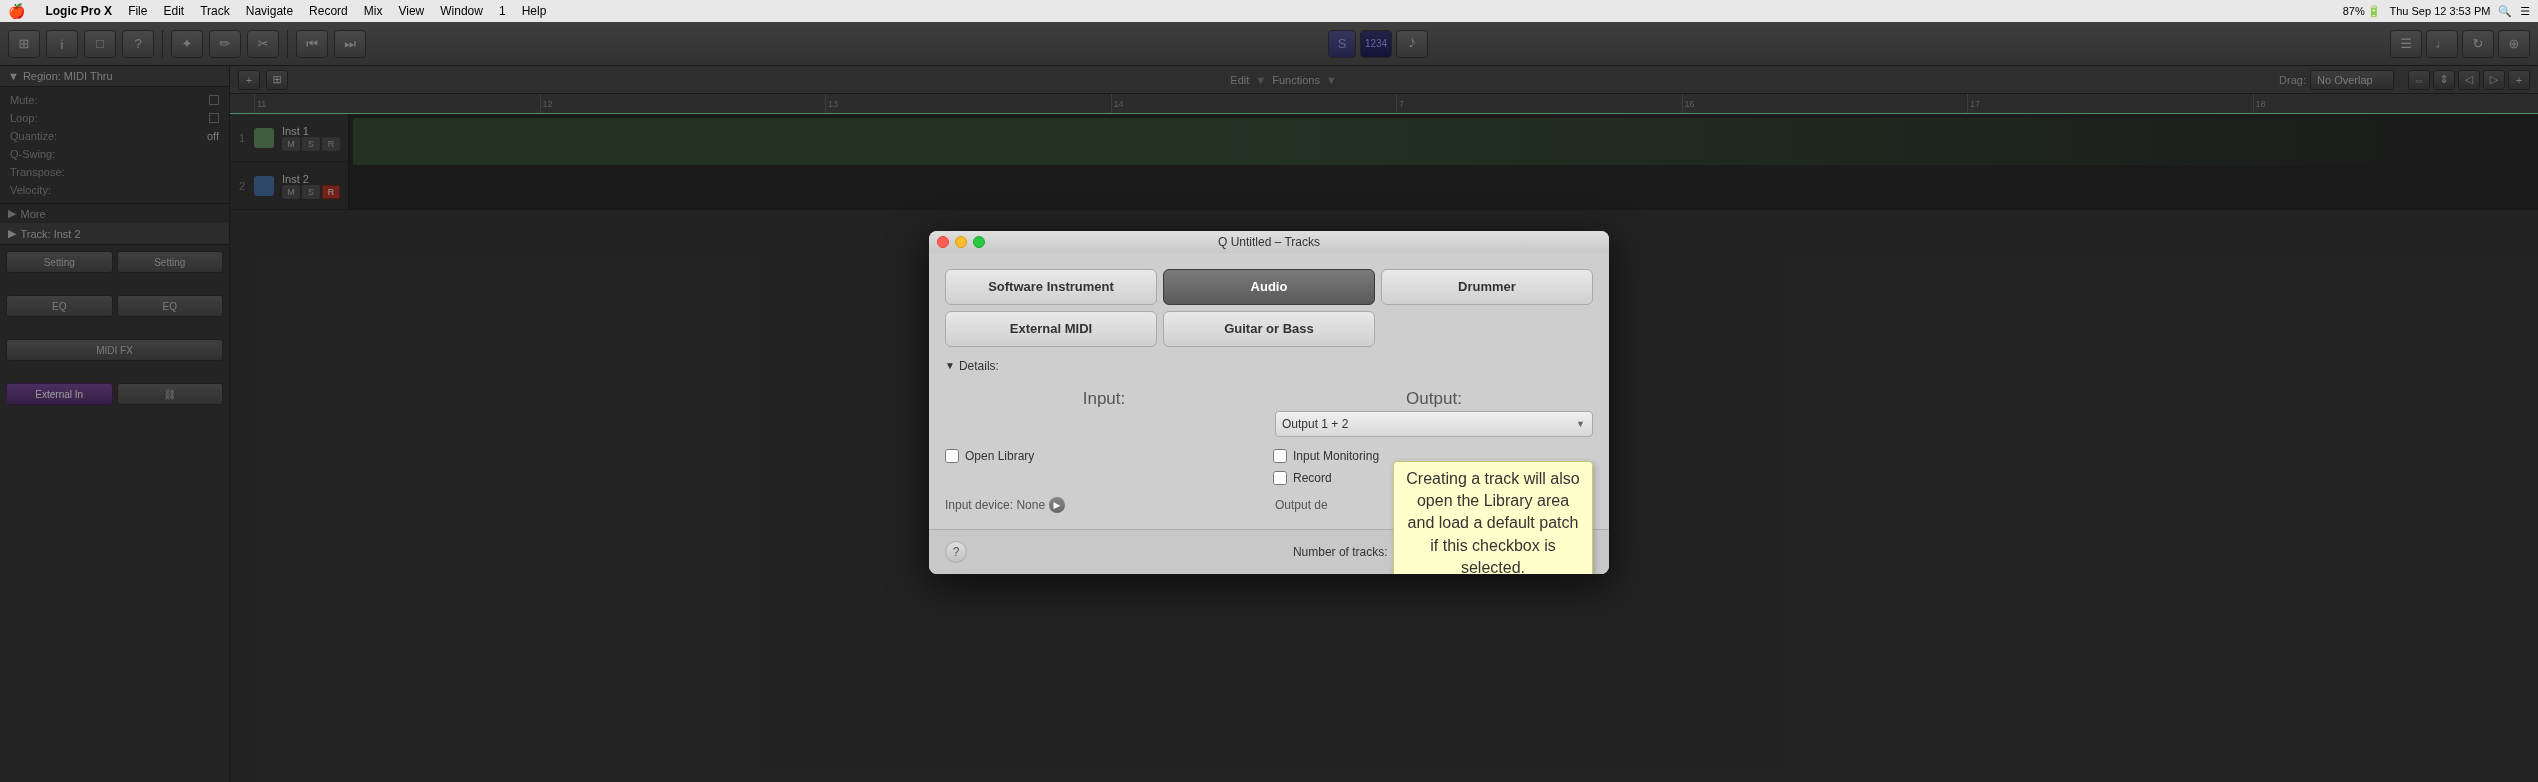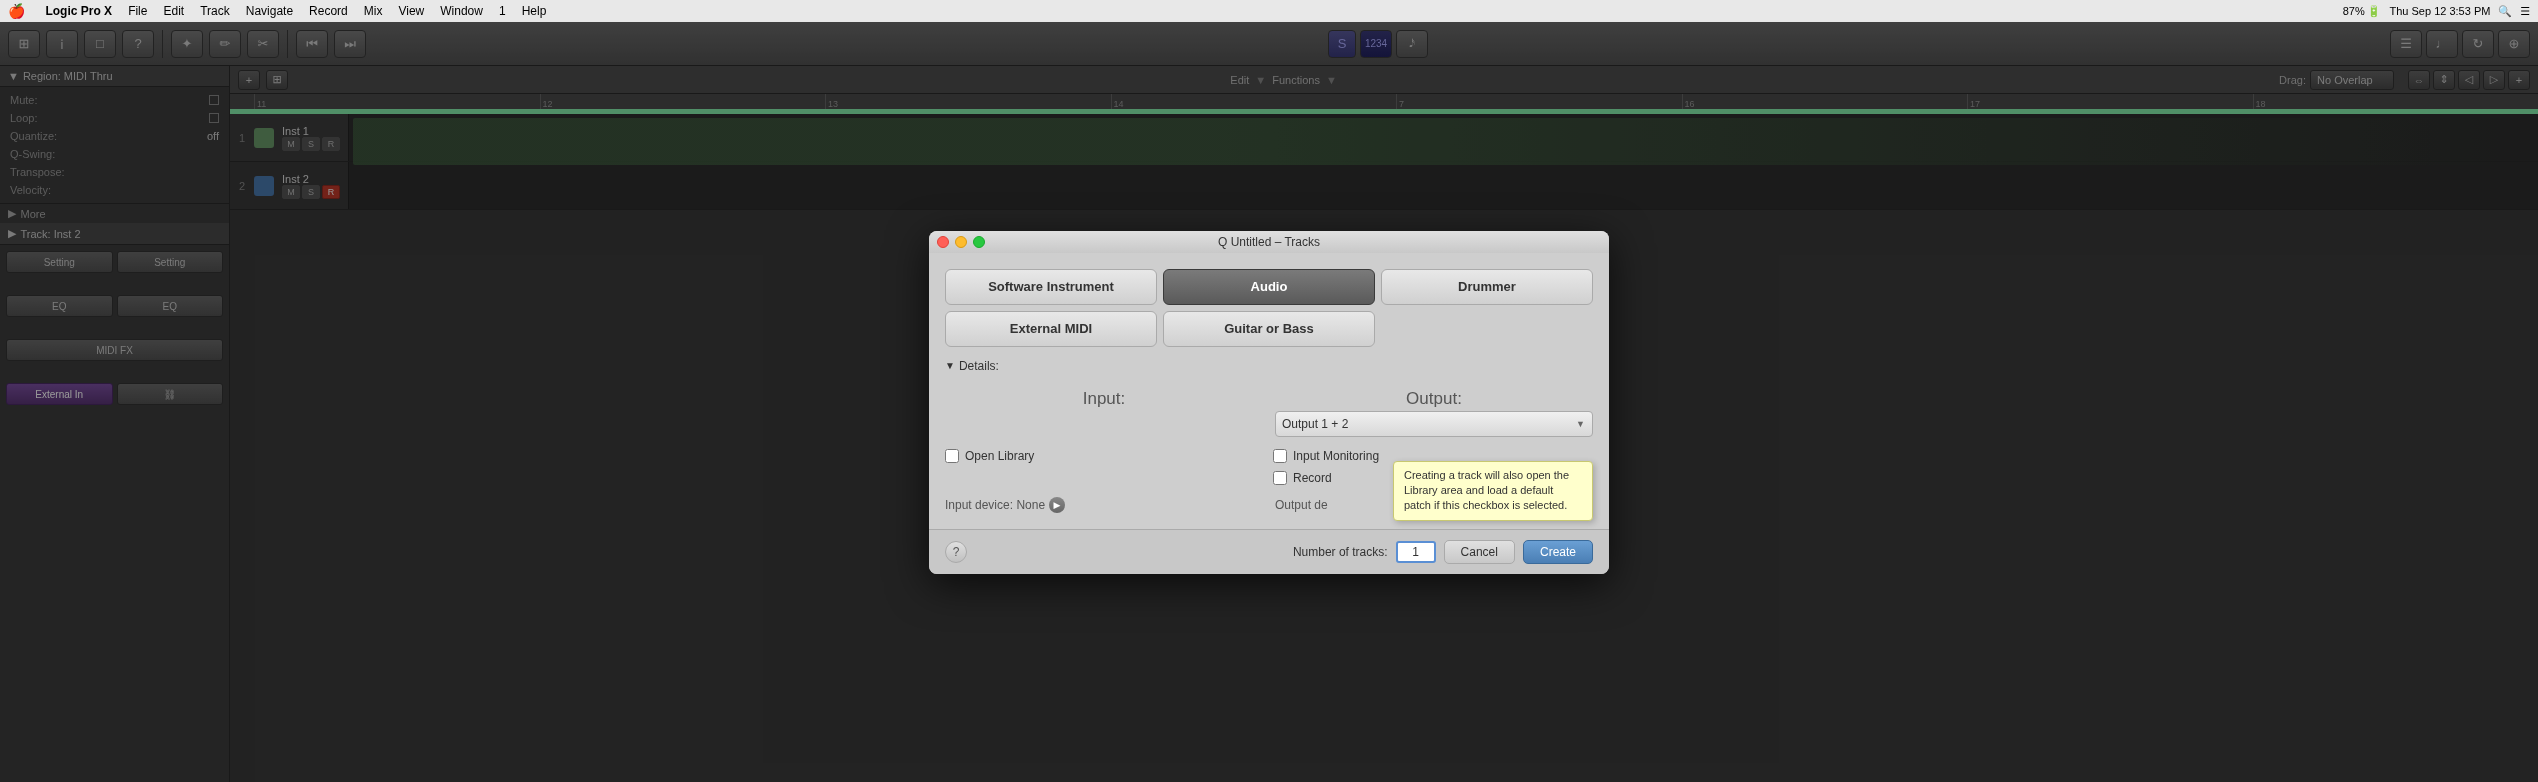--- a/index.html
+++ b/index.html
@@ -306,21 +306,21 @@
       background: #2d2d2d;
       border-left: 1px solid #222;
     }
 
     
     .timeline-ruler {
       display: flex;
       align-items: flex-end;
       height: 20px;
       background: #4a4a4a;
-      border-bottom: 5px solid #86efac;
+      border-bottom: 1px solid #86efac;
       padding-left: 24px;
       overflow: hidden;
     }
     .ruler-marks {
       display: flex;
       flex: 1;
       height: 100%;
     }
     .ruler-mark {
       flex: 1;
@@ -547,28 +547,29 @@
       font-weight: 500;
     }
 
     
     .tooltip {
       position: absolute;
       background: #ffffcc;
       border: 1px solid #c8c870;
       border-radius: 4px;
       padding: 6px 10px;
-      font-size: 11px;
+      font-size: 16px;
       color: #333;
       max-width: 200px;
       line-height: 1.4;
       box-shadow: 2px 2px 6px rgba(0,0,0,0.2);
       z-index: 300;
       right: 16px;
       top: 230px;
+      text-align: center;
     }
 
     
     .window-title-bar {
       background: linear-gradient(to bottom, #e0e0e0, #c8c8c8);
       height: 22px;
       display: flex;
       align-items: center;
       padding: 0 8px;
       gap: 6px;

